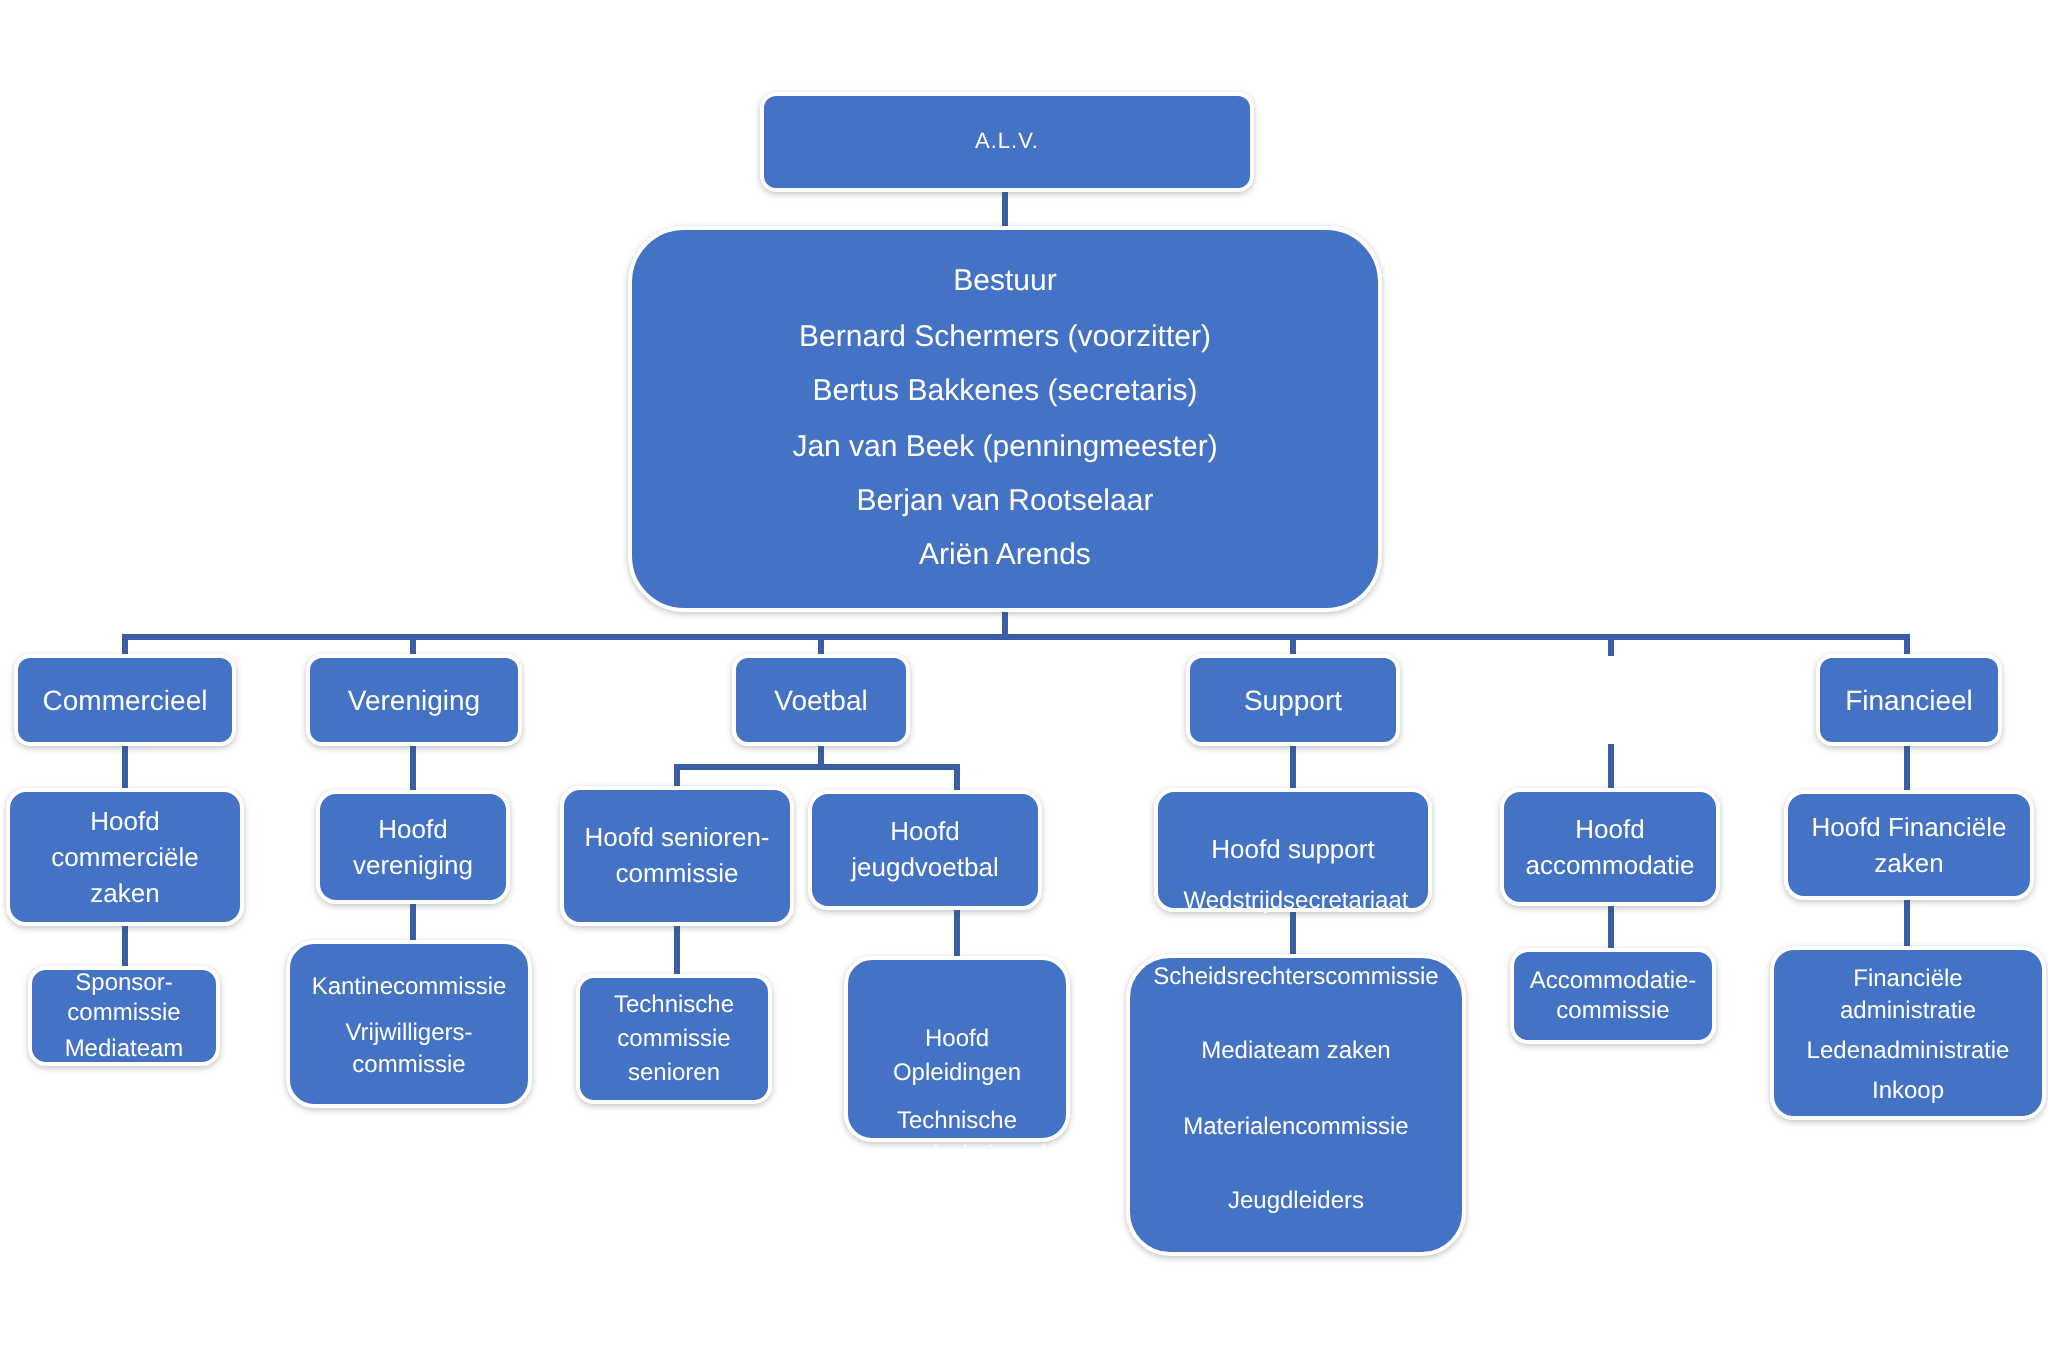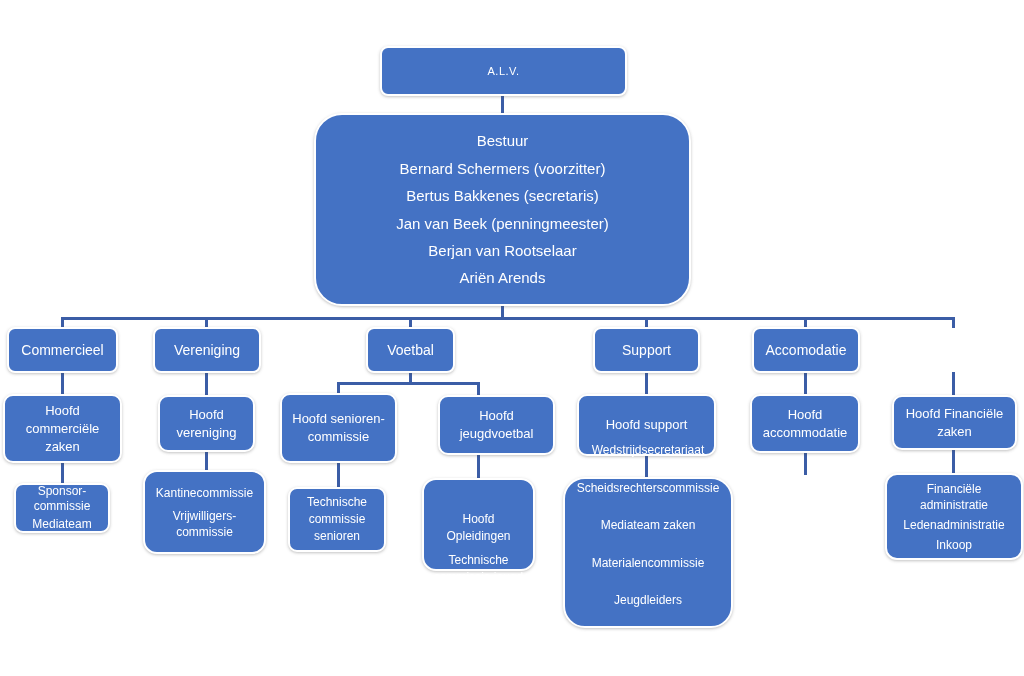--- a/index.html
+++ b/index.html
@@ -80,34 +80,34 @@
     </div>
   <div class="box dept" style="left:153px;top:327px;width:108px;height:46px">
       <span>Vereniging</span>
     </div>
   <div class="box dept" style="left:366px;top:327px;width:89px;height:46px">
       <span>Voetbal</span>
     </div>
   <div class="box dept" style="left:593px;top:327px;width:107px;height:46px">
       <span>Support</span>
     </div>
-  <div class="box dept" style="left:752px;top:327px;width:108px;height:46px">
-      <span>Accomodatie</span>
+  <div class="box dept" style="left:908px;top:327px;width:93px;height:46px">
+      <span>Financieel</span>
     </div>
 
   <div class="box head" style="left:3px;top:394px;width:119px;height:69px">
       <span>Hoofd commerciële zaken</span>
     </div>
   <div class="box head" style="left:158px;top:395px;width:97px;height:57px">
       <span>Hoofd vereniging</span>
     </div>
   <div class="box head" style="left:280px;top:393px;width:117px;height:70px">
       <span>Hoofd senioren-commissie</span>
     </div>
-  <div class="box head" style="left:438px;top:395px;width:117px;height:60px">
+  <div class="box head" style="left:404px;top:395px;width:117px;height:60px">
       <span>Hoofd jeugdvoetbal</span>
     </div>
   <div class="box head" style="left:577px;top:394px;width:139px;height:62px">
       <span>Hoofd support</span>
     </div>
   <div class="box head" style="left:750px;top:394px;width:110px;height:59px">
       <span>Hoofd accommodatie</span>
     </div>
   <div class="box head" style="left:892px;top:395px;width:125px;height:55px">
       <span>Hoofd Financiële zaken</span>
@@ -129,19 +129,22 @@
     <div class="item">Technische commissie jeugd</div>
   </div>
   <div class="box sub sub-sup" style="left:563px;top:477px;width:170px;height:151px">
     <div class="item">Wedstrijdsecretariaat</div>
     <div class="item">Scheidsrechterscommissie</div>
     <div class="item">Mediateam zaken</div>
     <div class="item">Materialencommissie</div>
     <div class="item">Jeugdleiders</div>
     <div class="item">Commissie Normen en Waarden</div>
   </div>
+  <div class="box sub sub-acc" style="left:755px;top:474px;width:103px;height:48px">
+    <div class="item">Accommodatie-commissie</div>
+  </div>
   <div class="box sub sub-fin" style="left:885px;top:473px;width:138px;height:87px">
     <div class="item">Financiële administratie</div>
     <div class="item">Ledenadministratie</div>
     <div class="item">Inkoop</div>
   </div>
 
 </div>
 
 </body></html>

